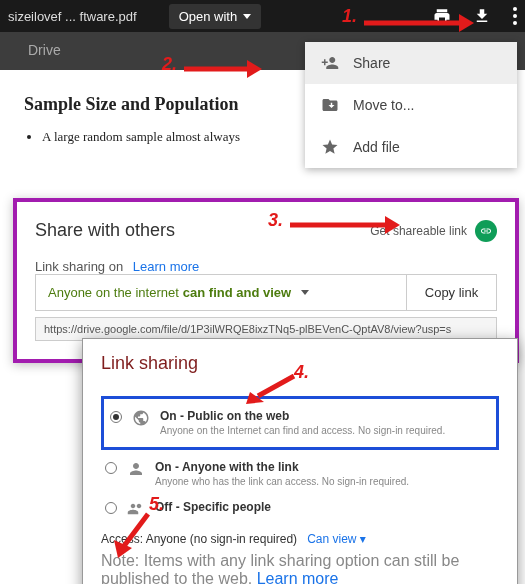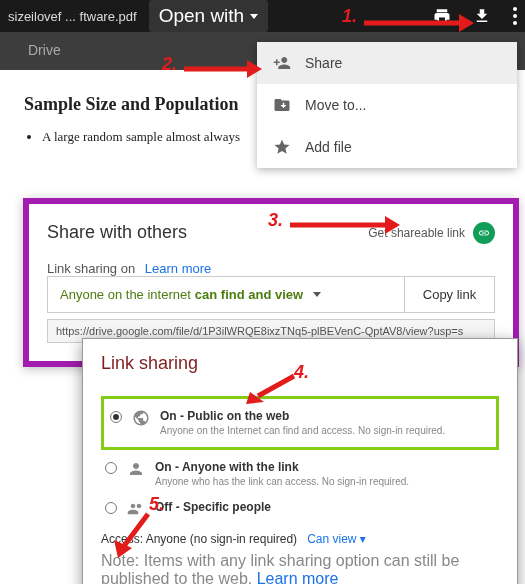--- a/index.html
+++ b/index.html
@@ -1,60 +1,60 @@
 <!DOCTYPE html>
 <html><head>
 <meta charset="utf-8">
 <style>
   * { box-sizing: border-box; margin: 0; padding: 0; }
   body { font-family: Arial, sans-serif; width: 525px; height: 584px; position: relative; background: #fff; overflow: hidden; }
 
   .topbar { background: #1a1a1a; height: 32px; display: flex; align-items: center; padding: 0 8px; color: #fff; position: relative; }
   .filename { font-size: 13px; color: #ddd; flex: 0 0 auto; margin-right: 12px; white-space: nowrap; }
-  .openwith { background: #333; border-radius: 3px; padding: 5px 10px; font-size: 19px; color: #fff; display: flex; align-items: center; gap: 6px; }
+  .openwith { background: #333; border-radius: 3px; padding: 5px 10px; font-size: 13px; color: #fff; display: flex; align-items: center; gap: 6px; margin-left: 20px; }
   .openwith .caret { width:0;height:0;border-left:4px solid transparent;border-right:4px solid transparent;border-top:5px solid #fff; }
   .top-right { margin-left:auto; display:flex; align-items:center; gap:22px; }
   .top-icon { width:18px; height:18px; fill:#fff; }
   .kebab { display:flex; flex-direction:column; gap:3px; }
   .kebab div { width:4px; height:4px; background:#fff; border-radius:50%; }
 
   .drive-strip { height:38px; background:#3d3d3d; position:relative; }
   .drive-strip span { color:#aaa; font-size:14px; position:absolute; left:28px; top:10px; }
 
-  .dropdown { position:absolute; top:42px; right:8px; width:260px; background:#fff; box-shadow:0 2px 8px rgba(0,0,0,.3); z-index:5; }
+  .dropdown { position:absolute; top:42px; right:8px; width:212px; background:#fff; box-shadow:0 2px 8px rgba(0,0,0,.3); z-index:5; }
   .dd-item { display:flex; align-items:center; gap:14px; padding:12px 16px; font-size:14px; color:#444; }
   .dd-item.hl { background:#eee; }
   .dd-icon { width:18px; height:18px; fill:#666; flex:0 0 18px; }
 
   .doc-body { padding: 24px 24px 0 24px; }
   .doc-heading { font-size:18px; font-weight:bold; color:#222; margin-bottom:14px; font-family: "Times New Roman", serif; }
   .doc-bullet { font-size:13px; color:#222; margin-left:18px; list-style:disc; font-family: "Times New Roman", serif; }
 
-  .share-panel { position:absolute; top:198px; left:23px; right:6px; background:#fff; border:6px solid #a21caf; box-shadow:0 2px 10px rgba(0,0,0,.25); padding:18px; z-index:10; }
+  .share-panel { position:absolute; top:198px; left:13px; right:6px; background:#fff; border:4px solid #a21caf; box-shadow:0 2px 10px rgba(0,0,0,.25); padding:18px; z-index:10; }
   .share-title { font-size:18px; color:#333; margin-bottom:18px; }
   .get-link { position:absolute; top:18px; right:18px; display:flex; align-items:center; gap:8px; font-size:12px; color:#555; }
   .link-badge { width:22px; height:22px; border-radius:50%; background:#0f9d58; display:flex; align-items:center; justify-content:center; }
   .link-badge svg { width:12px; height:12px; fill:#fff; }
   .linksharing-row { font-size:13px; color:#555; }
   .linksharing-row a { color:#1a73e8; text-decoration:none; margin-left:6px; }
   .perm-row { display:flex; border:1px solid #ccc; }
   .perm-main { flex:1; padding:10px 12px; font-size:13px; color:#4d7c0f; display:flex; align-items:center; gap:4px; }
   .perm-main .caret2 { width:0;height:0;border-left:4px solid transparent;border-right:4px solid transparent;border-top:5px solid #555; margin-left:6px; }
   .copy-btn { width:90px; border-left:1px solid #ccc; display:flex; align-items:center; justify-content:center; font-size:13px; color:#333; }
   .url-row { margin-top:6px; border:1px solid #ccc; background:#f5f5f5; padding:5px 8px; font-size:11px; color:#555; white-space:nowrap; overflow:hidden; }
 
   .ls-dialog { position:absolute; top:338px; left:82px; width:436px; background:#fff; border:1px solid #999; box-shadow:0 4px 14px rgba(0,0,0,.4); z-index:20; padding:14px 18px 16px; }
   .ls-title { font-size:18px; color:#7f1d1d; margin-bottom:22px; font-weight:normal; }
   .opt { display:flex; align-items:flex-start; gap:10px; padding:6px 4px; font-size:12px; color:#333; }
   .opt .radio { width:12px; height:12px; border:1px solid #777; border-radius:50%; margin-top:2px; flex:0 0 12px; position:relative; }
   .opt .radio.sel::after { content:""; position:absolute; inset:2px; background:#333; border-radius:50%; }
   .opt .oicon { width:18px; height:18px; fill:#888; flex:0 0 18px; }
   .opt .otext b { font-weight:bold; font-size:12px; }
   .opt .otext .sub { color:#888; font-size:10px; }
-  .red-box { border:3px solid #84cc16; padding:4px 2px; margin-bottom:4px; }
+  .red-box { border:3px solid #1d4ed8; padding:4px 2px; margin-bottom:4px; }
   .access-row { font-size:12px; color:#333; margin:8px 0 6px; }
   .access-row a { color:#1a73e8; text-decoration:none; }
   .note-row { font-size:16px; color:#888; }
   .note-row a { color:#1a73e8; text-decoration:none; }
   .btn-row { display:flex; align-items:center; gap:12px; margin-top:10px; }
   .btn-save { background:#1a73e8; color:#fff; border:none; padding:7px 18px; font-size:13px; border-radius:2px; }
   .btn-cancel { background:#fff; border:1px solid #ccc; padding:6px 16px; font-size:13px; color:#444; border-radius:2px; }
 
   .callout { position:absolute; font-size:18px; font-weight:bold; color:#e21b1b; font-style:italic; z-index:50; }
   .arrow { position:absolute; z-index:49; }

